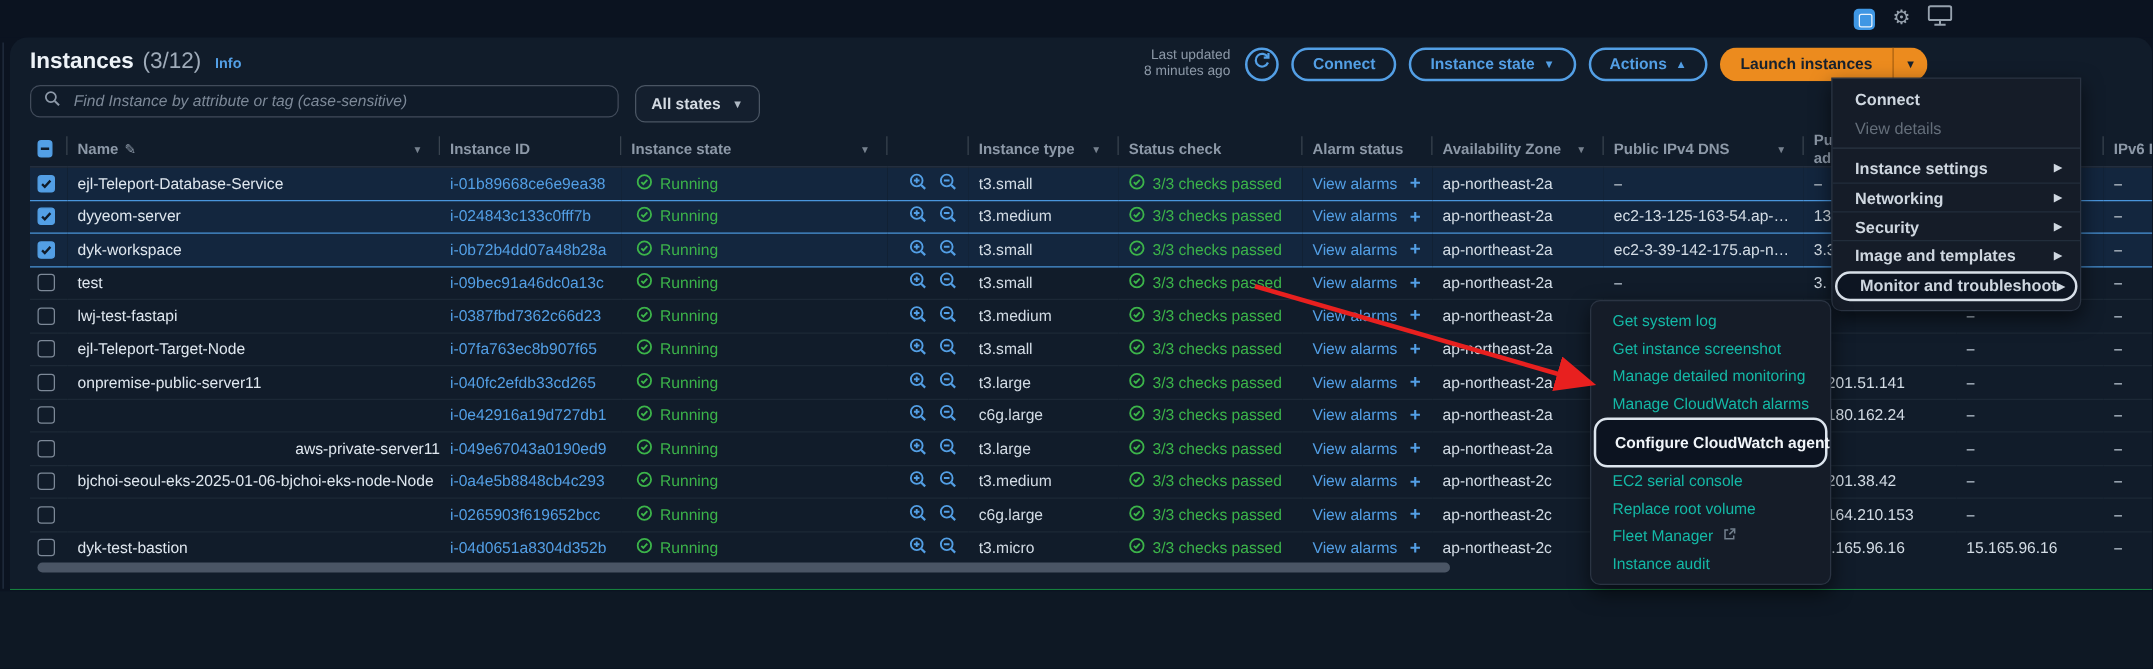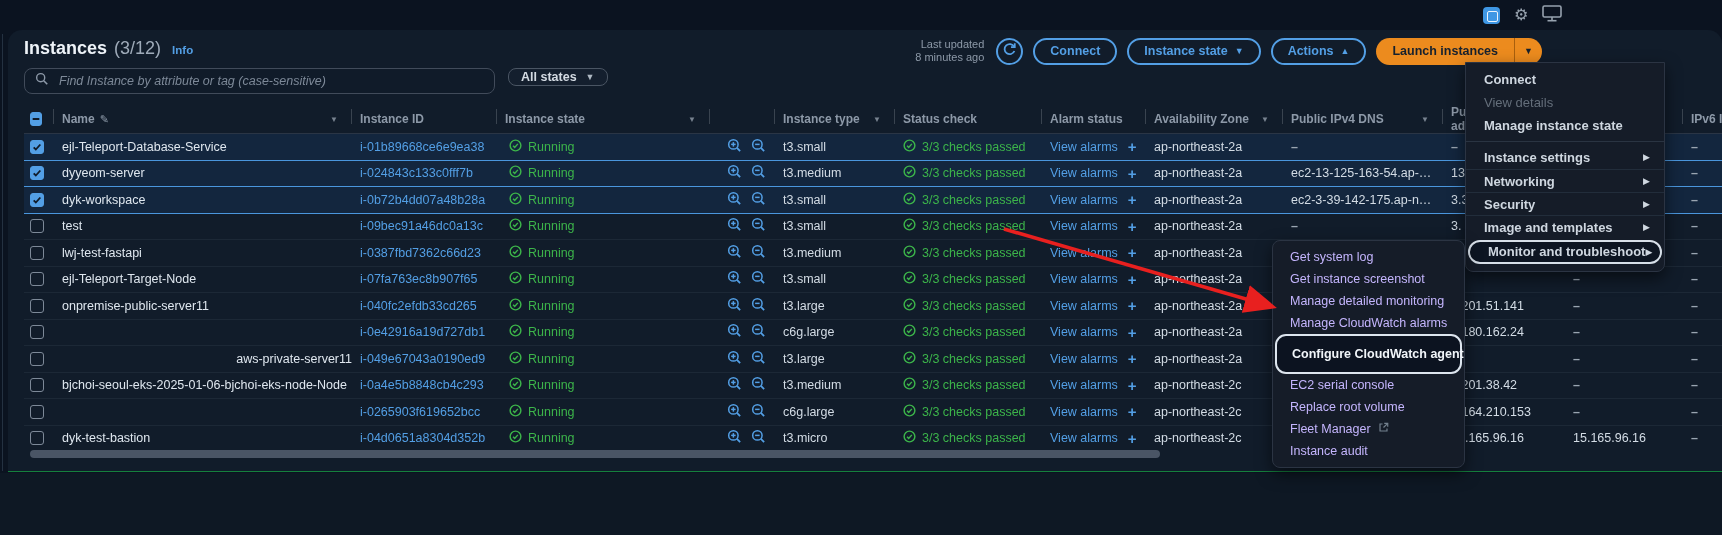--- a/index.html
+++ b/index.html
@@ -24,21 +24,21 @@
   .rbtn{width:27px;height:27px;border-radius:50%;border:2px solid #539fe5;display:flex;align-items:center;justify-content:center;background:transparent;}
   .pill{height:27px;border-radius:14px;border:2px solid #539fe5;color:#539fe5;font-size:12.5px;font-weight:700;display:flex;align-items:center;gap:7px;padding:0 15px;background:transparent;white-space:nowrap;}
   .caret{font-size:9px;position:relative;top:0px;}
   .launchwrap{display:flex;height:27px;border-radius:14px;overflow:hidden;}
   .launch-main{background:#ec8b1e;color:#16212e;font-size:12.5px;font-weight:700;display:flex;align-items:center;padding:0 16px;border-right:1px solid #a85f0d;}
   .launch-caret{background:#ec8b1e;color:#16212e;width:27px;display:flex;align-items:center;justify-content:center;font-size:9px;}
   
   .searchbox{position:absolute;left:16px;top:38px;width:471px;height:26px;border:1px solid #414b5a;border-radius:8px;display:flex;align-items:center;padding:0 10px;gap:8px;background:#101b29;}
   .searchbox input{flex:1;background:transparent;border:none;outline:none;color:#cfd8e2;font-size:12.5px;font-style:italic;}
   .searchbox input::placeholder{color:#7d8998;font-style:italic;}
-  .allstates{position:absolute;left:500px;top:38px;height:18px;border:1px solid #4a5563;border-radius:8px;color:#d4dbe3;font-size:12.5px;font-weight:700;display:flex;align-items:center;gap:9px;padding:0 12px;background:#141f2e;}
+  .allstates{position:absolute;left:500px;top:38px;height:30px;border:1px solid #4a5563;border-radius:8px;color:#d4dbe3;font-size:12.5px;font-weight:700;display:flex;align-items:center;gap:9px;padding:0 12px;background:#141f2e;}
   .allstates .caret{color:#aeb8c3;}
   .pgnext{position:absolute;left:1577px;top:40px;color:#8d99a8;font-size:15px;font-weight:700;}
   .tbl-gear{position:absolute;left:1589px;top:39px;color:#aab5c1;font-size:17px;}
   
   .tablewrap{position:absolute;left:0;top:75px;width:1714px;height:342px;overflow:hidden;}
   table{border-collapse:collapse;table-layout:fixed;width:1759px;margin-left:16px;}
   th{height:23px;padding:0;font-size:12px;font-weight:700;color:#8d99a8;text-align:left;position:relative;border-bottom:1px solid #2a3545;}
   .hc{display:flex;align-items:center;justify-content:space-between;padding:0 14px 0 8px;}
   th .divider{position:absolute;right:0;top:4px;width:1px;height:15px;background:#39434f;}
   .sortc{font-size:8px;color:#77828f;}
@@ -61,21 +61,21 @@
   
   .menu{position:absolute;background:#151c28;border:1px solid #2b3443;border-radius:0 0 8px 8px;box-shadow:0 6px 16px rgba(0,0,0,.55);padding:5px 0;z-index:20;}
   .amenu{left:1465px;top:62px;width:200px;}
   .mitem{height:23px;line-height:23px;padding:0 14px 0 18px;font-size:13px;font-weight:700;color:#cfd7e0;display:flex;justify-content:space-between;align-items:center;white-space:nowrap;}
   .mitem.dis{color:#646e7a;font-weight:400;}
   .msep{height:1px;background:#2a3442;margin:4px 0;}
   .mitem.brd{border-top:1px solid #222d3b;}
   .mitem .arr{font-size:9px;color:#cfd7e0;}
   .mitem.hl{border:2px solid #d7dfe8;border-radius:12px;margin:2px;height:24px;line-height:20px;background:#0d1522;}
   .smenu{left:1272px;top:240px;width:193px;border-radius:8px;padding:5px 0;}
-  .sitem{height:22px;line-height:22px;padding:0 10px 0 17px;font-size:12.5px;color:#c4b5fd;display:flex;align-items:center;gap:7px;white-space:nowrap;}
+  .sitem{height:22px;line-height:22px;padding:0 10px 0 17px;font-size:12.5px;color:#14b8a6;display:flex;align-items:center;gap:7px;white-space:nowrap;}
   .sitem.hl{border:2px solid #dde5ee;border-radius:11px;margin:0 2px;color:#f1f5f9;font-weight:700;background:#0c1320;height:40px;padding-left:15px;}
   .annot{position:absolute;left:0;top:0;z-index:30;pointer-events:none;}
 </style>
 </head>
 <body>
 
 <div class="screen">
 
   <div class="topstrip">
     <div class="tsicons">
@@ -900,23 +900,20 @@
   <div class="leftline"></div>
   <div class="belowcard"></div>
 
   <div class="menu amenu" id="actionsMenu">
       <div class="mitem">
         <span>Connect</span>
       </div>
       <div class="mitem dis">
         <span>View details</span>
       </div>
-      <div class="mitem">
-        <span>Manage instance state</span>
-      </div>
       <div class="msep"></div>
       <div class="mitem">
         <span>Instance settings</span>
         <span class="arr">▶</span>
       </div>
       <div class="mitem brd">
         <span>Networking</span>
         <span class="arr">▶</span>
       </div>
       <div class="mitem brd">

